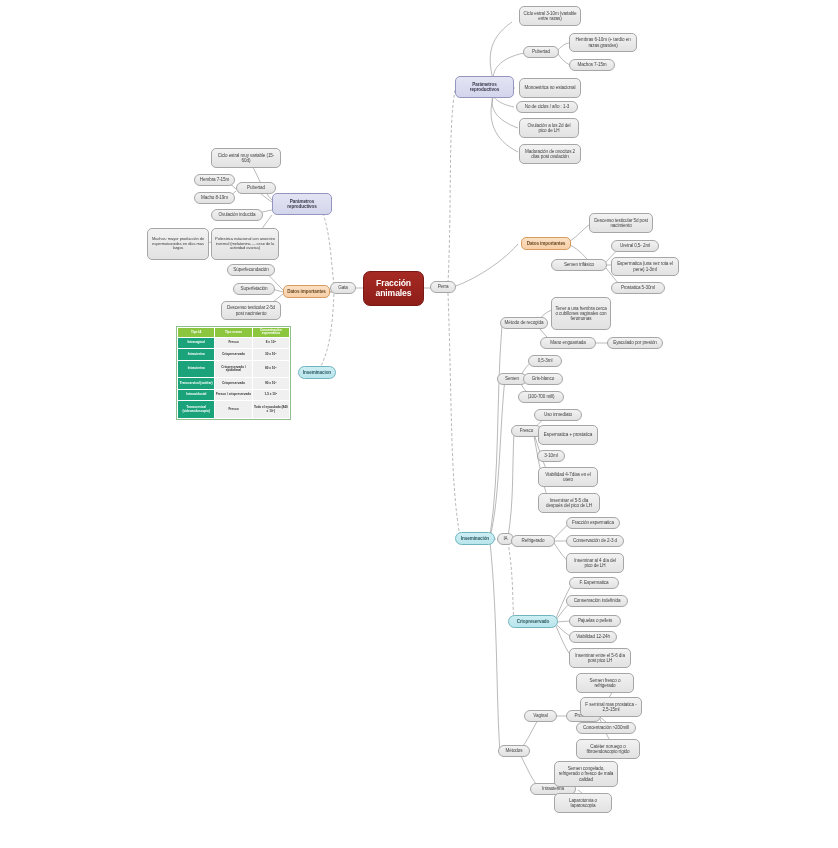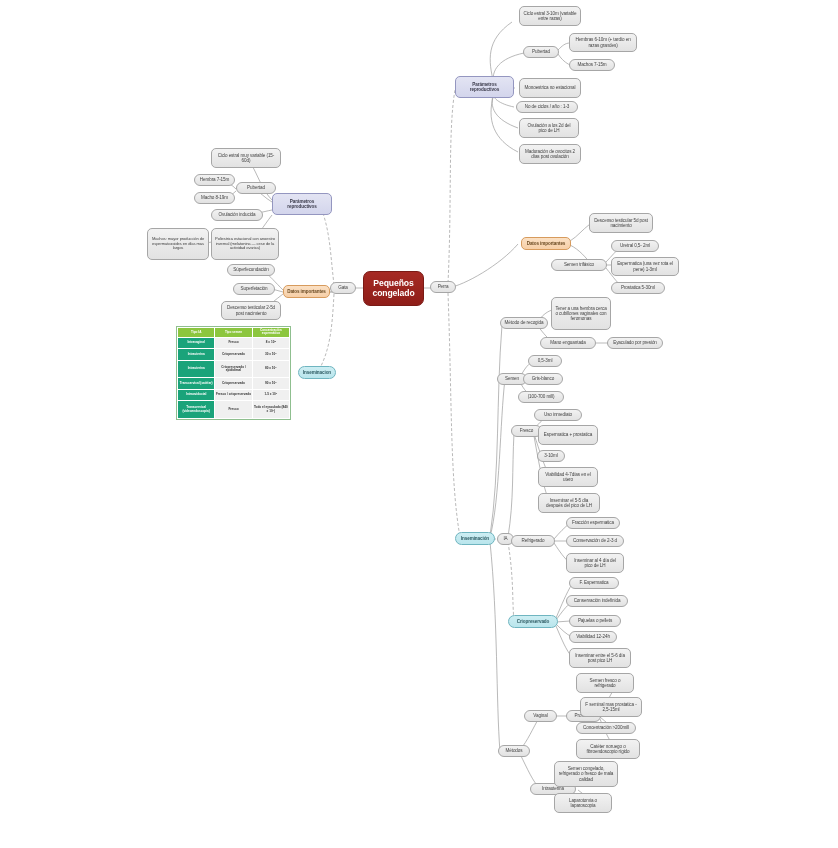--- a/index.html
+++ b/index.html
@@ -129,21 +129,21 @@
     <path d="M600,714 C606,710 610,708 616,706"></path>
     <path d="M600,717 C606,722 610,726 616,729"></path>
     <path d="M600,719 C606,734 610,742 616,749"></path>
 
     <path d="M578,787 C586,780 590,774 596,768"></path>
     <path d="M578,790 C586,796 590,800 596,803"></path>
   </g>
 </svg>
 
 <div class="node n-root fz8" style="left:363px;top:271px;width:61px;height:35px;">
-  <span>Pequeños congelado</span>
+  <span>Fracción animales</span>
 </div>
 
 <div class="node n-grey n-pill fz45" style="left:330px;top:282px;width:26px;height:12px;">
   <span>Gata</span>
 </div>
 <div class="node n-grey n-pill fz45" style="left:430px;top:281px;width:26px;height:12px;">
   <span>Perra</span>
 </div>
 
 <div class="node n-blue fz45" style="left:272px;top:193px;width:60px;height:22px;">

